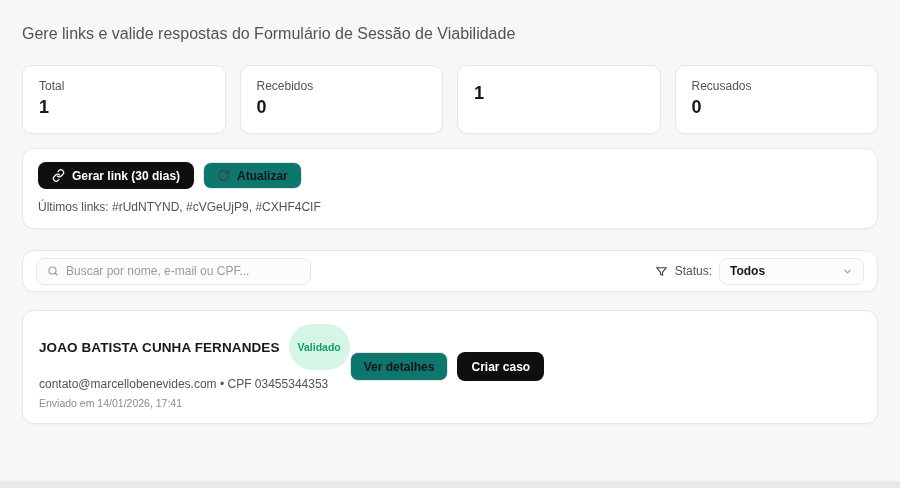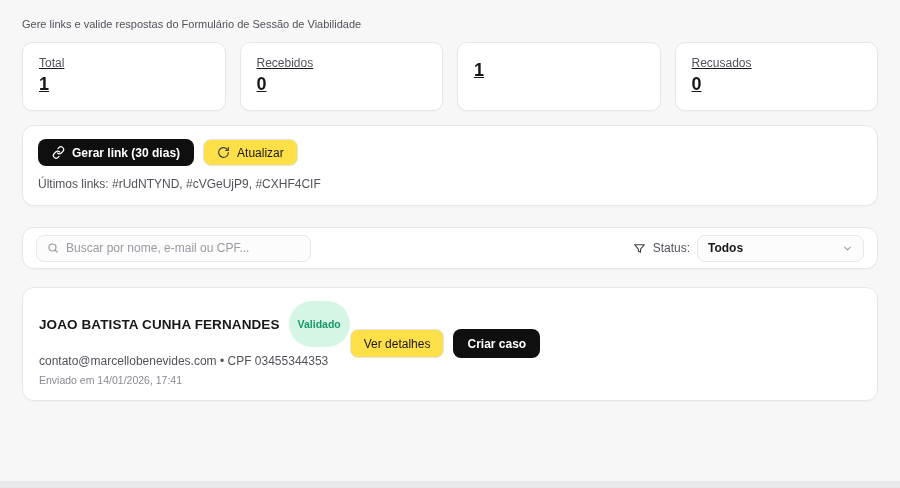--- a/index.html
+++ b/index.html
@@ -14,24 +14,24 @@
   .page { padding:18px 22px 0 22px; }
 
   
   .header { display:flex; align-items:center; gap:10px; }
   .app-icon {
     width:32px; height:32px; background:#0f0f10; border-radius:9px;
     display:flex; align-items:center; justify-content:center; flex:0 0 auto;
   }
   .app-icon svg { width:17px; height:17px; }
   .page-title { font-size:20px; font-weight:800; letter-spacing:-0.2px; }
-  .subtitle { font-size:11px; color:#52525b; }
+  .subtitle { font-size:16px; color:#52525b; margin-top:7px; }
 
   
-  .stats { display:flex; gap:14px; margin-top:12px;text-decoration:underline; }
+  .stats { display:flex; gap:14px; margin-top:22px; }
   .stat-card {
     flex:1; background:#fff; border:1px solid #e7e7ea; border-radius:10px;
     padding:13px 16px 15px 16px; box-shadow:0 1px 2px rgba(0,0,0,.03);
     min-height:66px;
   }
   .stat-label { font-size:12px; color:#52525b; }
   .stat-value { font-size:18px; font-weight:800; margin-top:4px; }
 
   
   .card {
@@ -40,41 +40,41 @@
   }
   .toolbar { margin-top:14px; padding:13px 15px 14px 15px; }
   .btn-row { display:flex; gap:9px; }
   .btn {
     display:inline-flex; align-items:center; gap:7px; height:27px;
     border-radius:8px; font-size:12px; font-weight:700; padding:0 13px;
     cursor:pointer; border:1px solid transparent; white-space:nowrap;
     font-family:"Liberation Sans", sans-serif;
   }
   .btn-dark { background:#0f0f10; color:#fff; }
-  .btn-light { background:#fde047; color:#18181b; border-color:#e4e4e7; font-weight:400; }
+  .btn-light { background:#0f766e; color:#18181b; border-color:#e4e4e7; font-weight:700; }
   .links-line { font-size:12px; color:#52525b; margin-top:11px; }
 
   
   .filter-card {
     margin-top:21px; height:42px; display:flex; align-items:center;
     justify-content:space-between; padding:0 13px;
   }
   .search-box {
     display:flex; align-items:center; gap:7px; width:275px; height:27px;
     border:1px solid #e8e8ea; background:#fcfcfd; border-radius:8px; padding:0 10px;
   }
   .search-box input {
     border:none; outline:none; background:transparent; width:100%;
     font-size:12px; color:#18181b; font-family:"Liberation Sans", sans-serif;
   }
   .search-box input::placeholder { color:#9a9aa2; }
   .status-group { display:flex; align-items:center; gap:7px; }
   .status-label { font-size:12px; color:#52525b; }
   .select-box {
-    width:167px; height:27px; border:1px solid #e8e8ea; background:#fcfcfd;
+    width:145px; height:27px; border:1px solid #e8e8ea; background:#fcfcfd;
     border-radius:8px; display:flex; align-items:center;
     justify-content:space-between; padding:0 10px; cursor:pointer;
   }
   .select-value { font-size:12px; font-weight:700; color:#18181b; }
 
   
   .result-card {
     margin-top:18px; padding:13px 16px 14px 16px; display:flex;
     align-items:center; justify-content:flex-start;
   }

